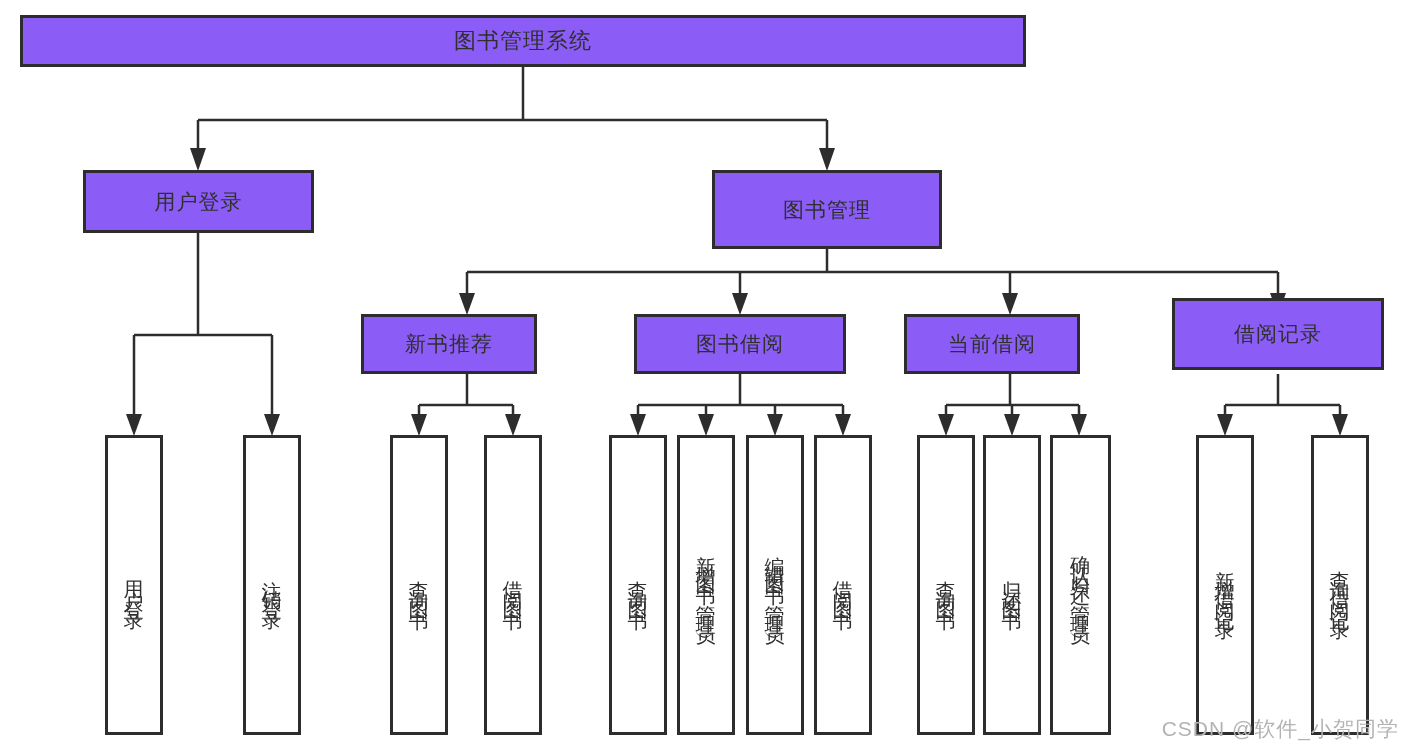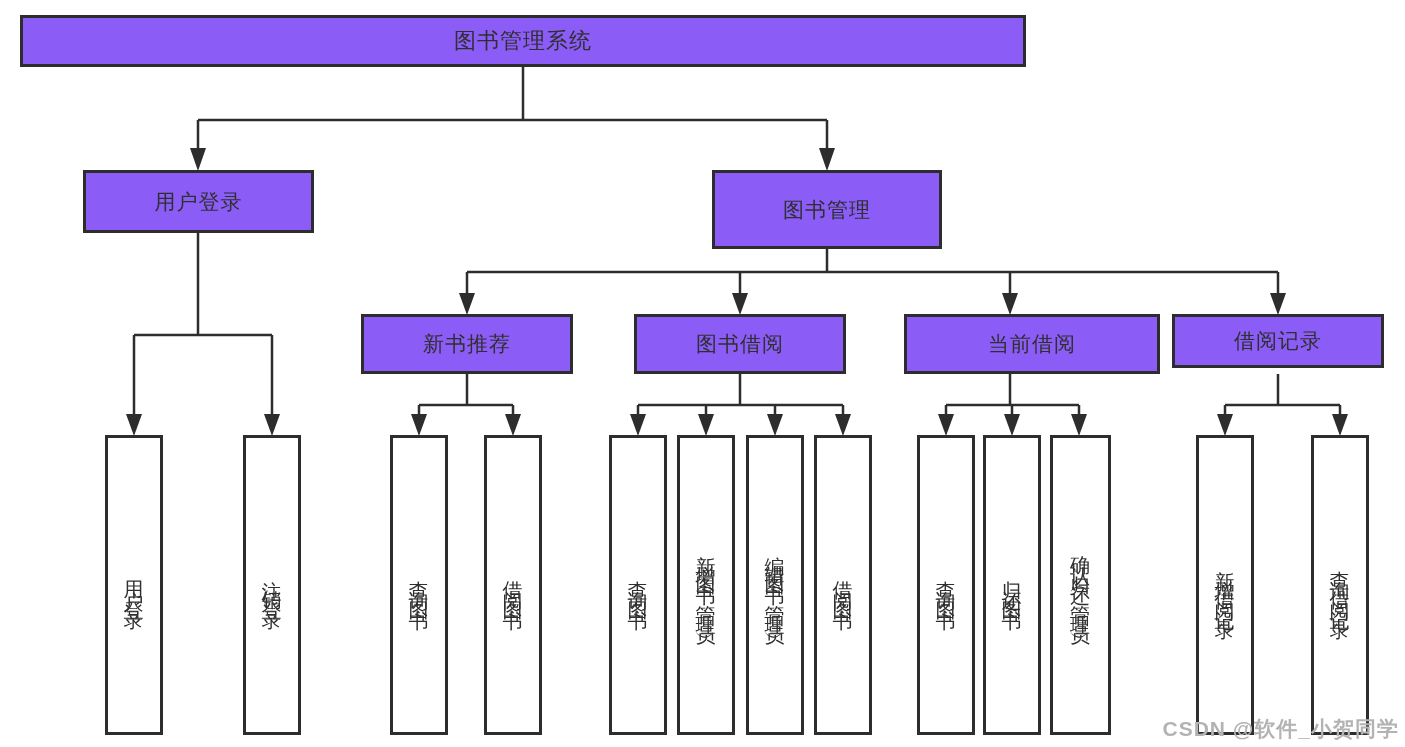--- a/index.html
+++ b/index.html
@@ -40,21 +40,20 @@
     line-height:1;
     white-space:nowrap;
   }
   .watermark{
     position:absolute;
     right:6px;bottom:4px;
     font-size:21px;
     color:#b3b3b3;
     letter-spacing:1px;
     z-index:5;
-    font-weight:bold;
   }
 </style>
 </head>
 <body>
 
 <div class="stage">
 
   <svg class="connectors" width="1405" height="747">
     <g stroke="#2d2d2d" stroke-width="2.5" fill="none">
 
@@ -93,24 +92,24 @@
       <polygon points="1217,414 1233,414 1225,436"></polygon>
       <polygon points="1332,414 1348,414 1340,436"></polygon>
     </g>
   </svg>
 
   <div class="node root" style="left:20px;top:15px;width:1006px;height:52px;">图书管理系统</div>
 
   <div class="node" style="left:83px;top:170px;width:231px;height:63px;">用户登录</div>
   <div class="node" style="left:712px;top:170px;width:230px;height:79px;">图书管理</div>
 
-  <div class="node" style="left:361px;top:314px;width:212px;height:60px;">新书推荐</div>
+  <div class="node" style="left:361px;top:314px;width:176px;height:60px;">新书推荐</div>
   <div class="node" style="left:634px;top:314px;width:212px;height:60px;text-align:right;">图书借阅</div>
-  <div class="node" style="left:904px;top:314px;width:256px;height:60px;">当前借阅</div>
-  <div class="node" style="left:1172px;top:314px;width:212px;height:54px;">借阅记录</div>
+  <div class="node" style="left:904px;top:314px;width:176px;height:60px;">当前借阅</div>
+  <div class="node" style="left:1172px;top:298px;width:212px;height:72px;">借阅记录</div>
 
   <div class="vnode" style="left:105px;">
     <span>用户登录</span>
   </div>
   <div class="vnode" style="left:243px;">
     <span>注销登录</span>
   </div>
 
   <div class="vnode" style="left:390px;">
     <span>查询图书</span>

